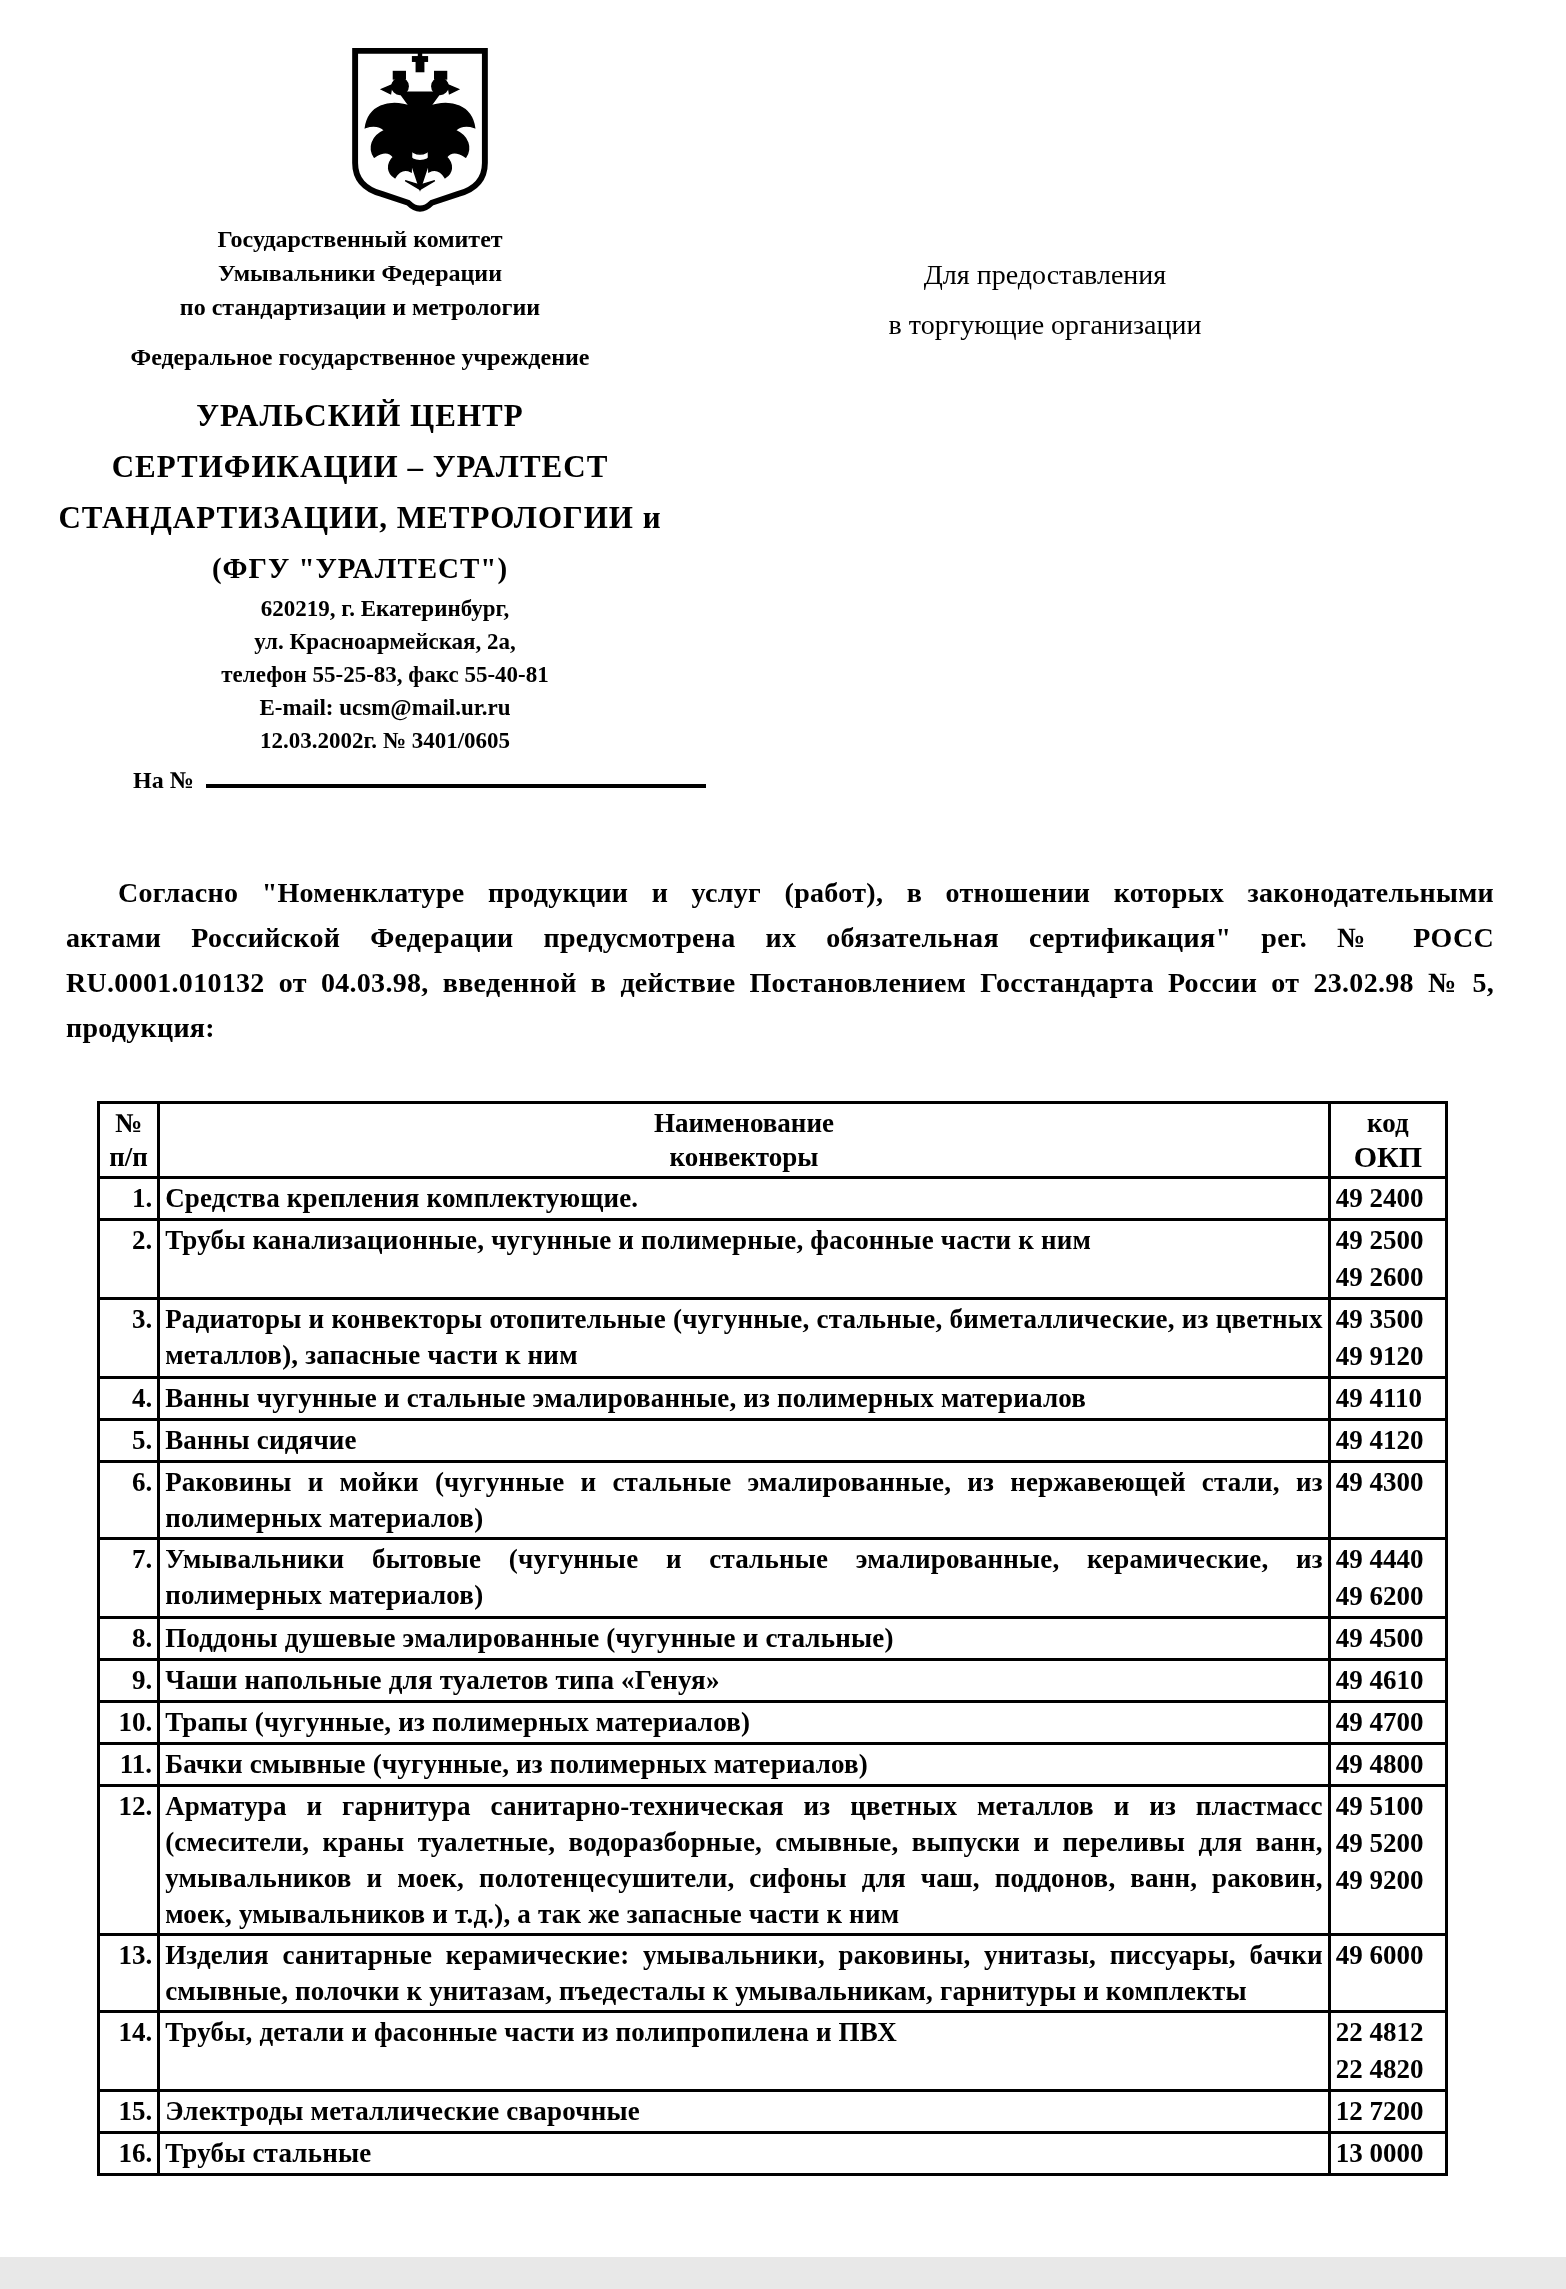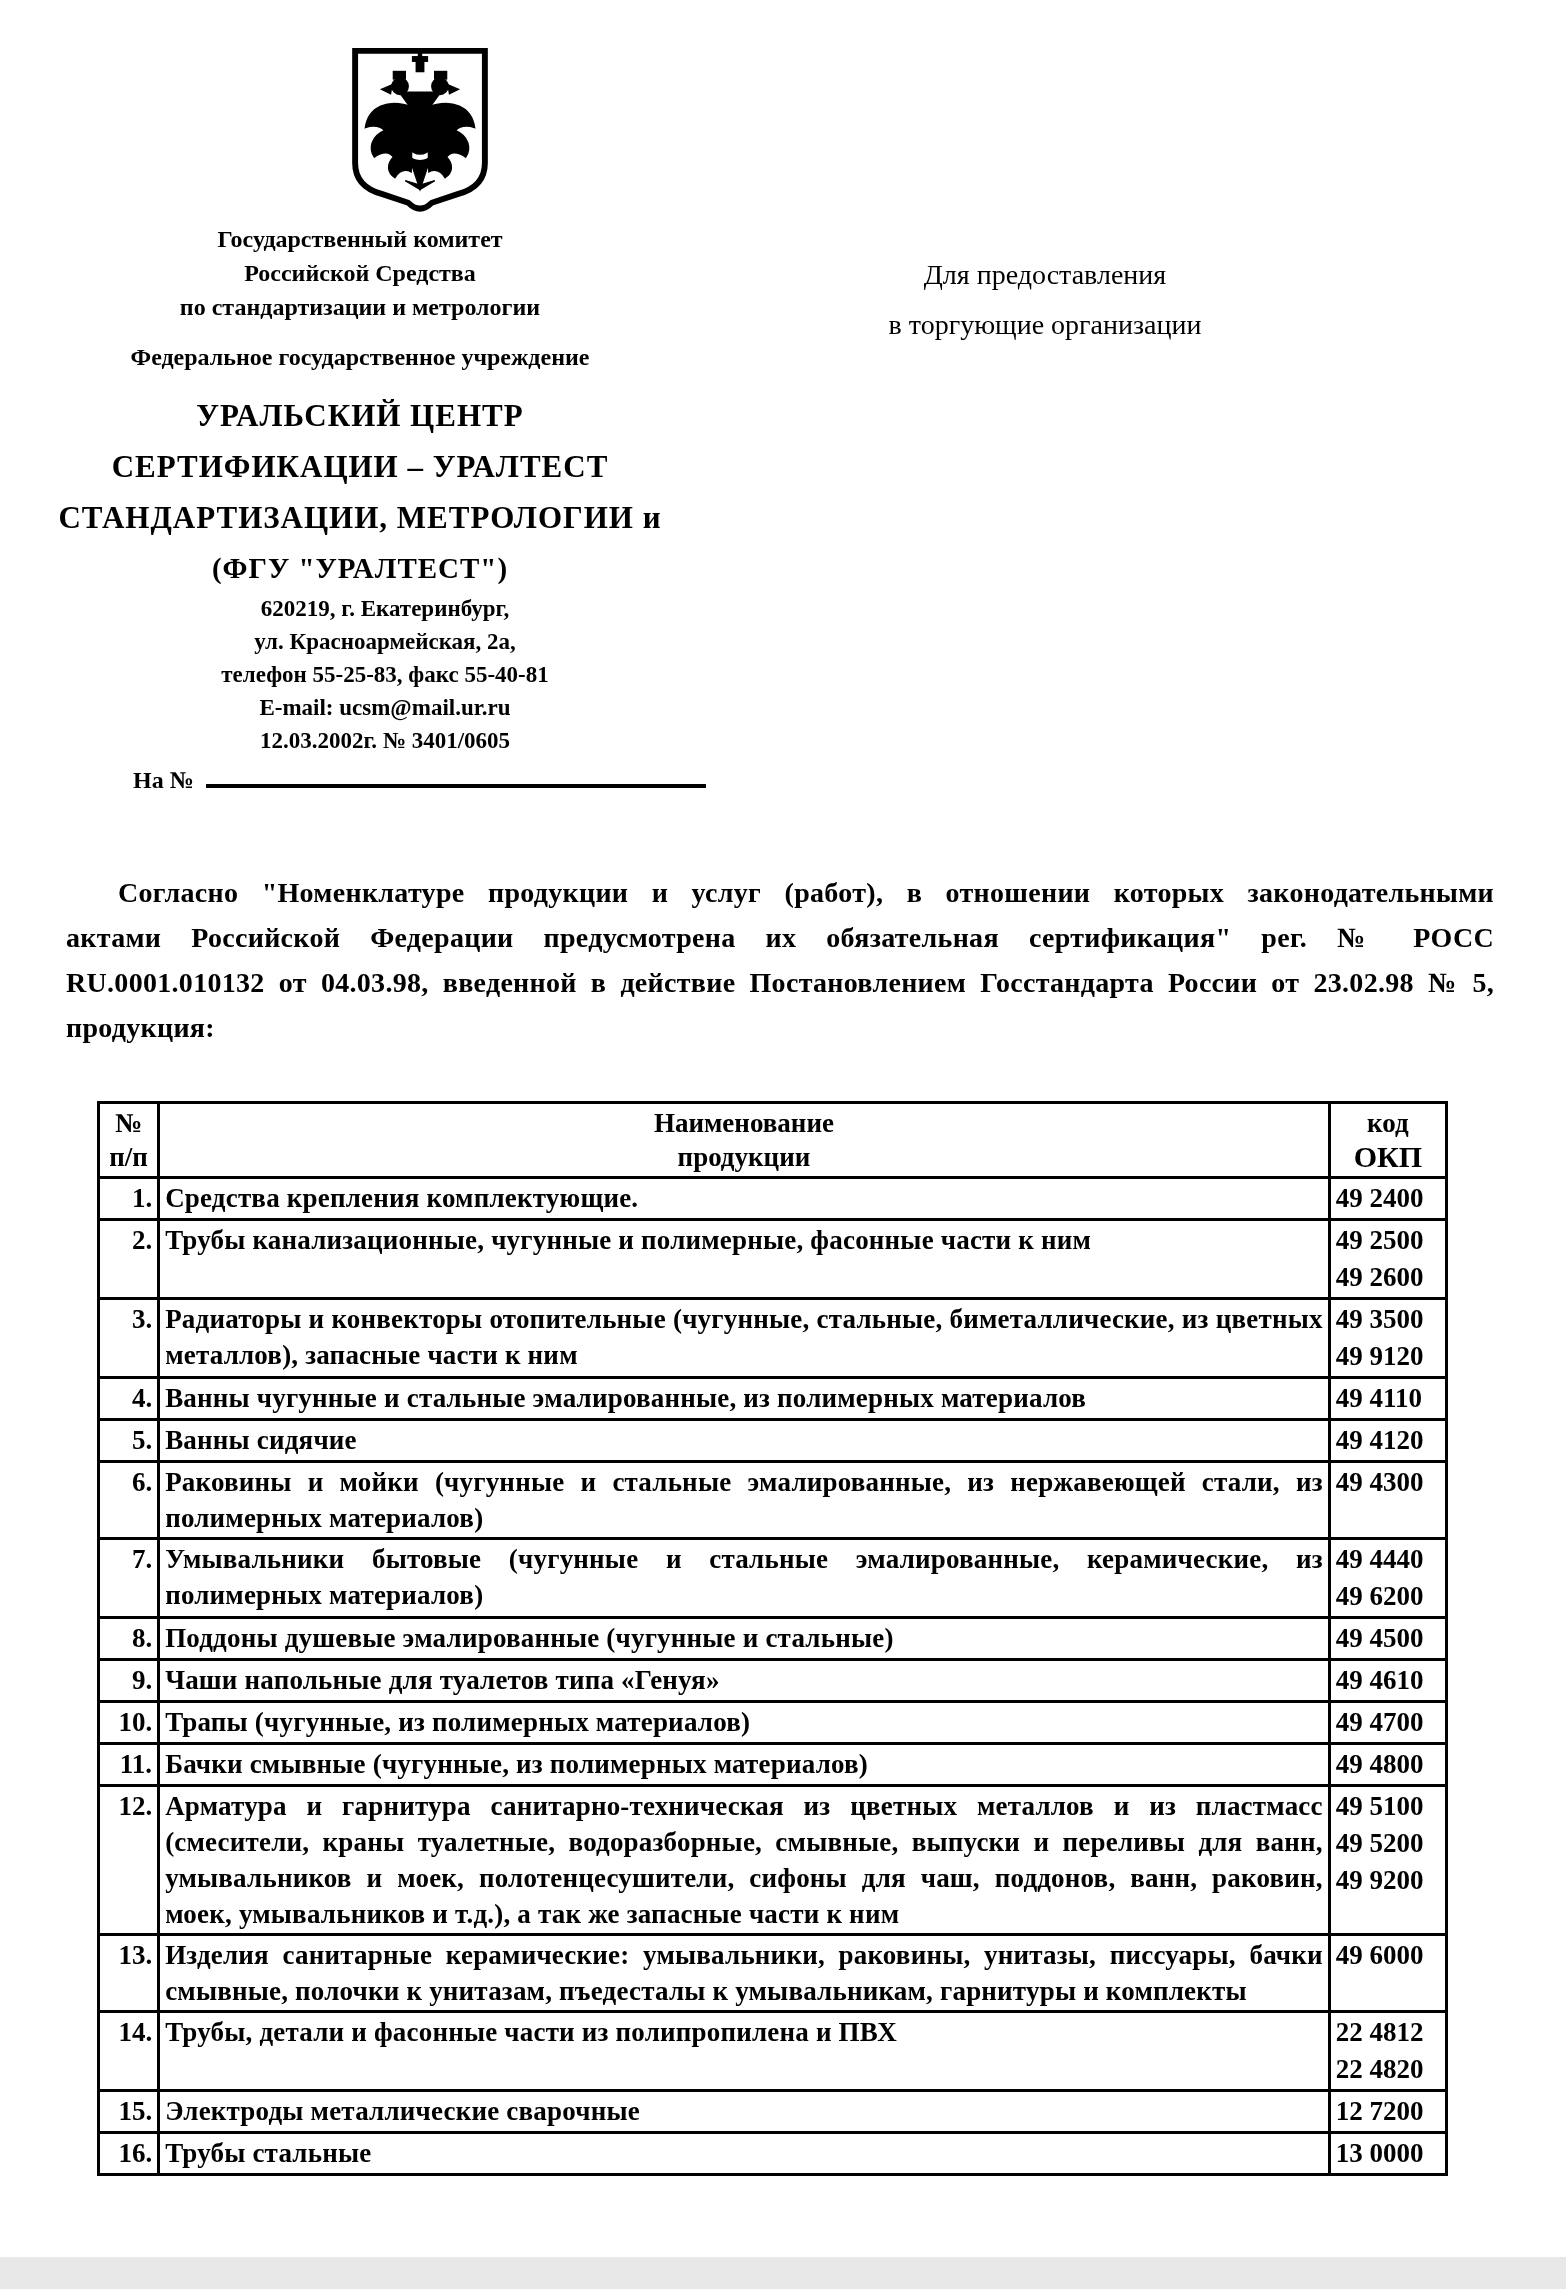--- a/index.html
+++ b/index.html
@@ -110,21 +110,21 @@
         <path d="M40 92 l10 6 10 -6 -10 3 z"></path>
 
         <circle cx="27" cy="46" r="3"></circle>
         <circle cx="73" cy="46" r="3"></circle>
       </g>
     </svg>
   </div>
 
   <div class="committee">
     <div>Государственный комитет</div>
-    <div>Российской Средства</div>
+    <div>Умывальники Федерации</div>
     <div>по стандартизации и метрологии</div>
   </div>
 
   <div class="institution">Федеральное государственное учреждение</div>
 
   <div class="orgname">
     <div>УРАЛЬСКИЙ ЦЕНТР</div>
     <div>СЕРТИФИКАЦИИ – УРАЛТЕСТ</div>
     <div>СТАНДАРТИЗАЦИИ, МЕТРОЛОГИИ и</div>
     <div class="small">(ФГУ "УРАЛТЕСТ")</div>
@@ -156,21 +156,21 @@
         <col class="col-code">
     </colgroup>
     <thead>
       <tr>
         <th>
           <div>№</div>
           <div>п/п</div>
         </th>
         <th>
           <div>Наименование</div>
-          <div>продукции</div>
+          <div>конвекторы</div>
         </th>
         <th>
           <div>код</div>
           <div class="okp-big">ОКП</div>
         </th>
       </tr>
     </thead>
     <tbody>
         <tr>
           <td class="c-num">1.</td>

